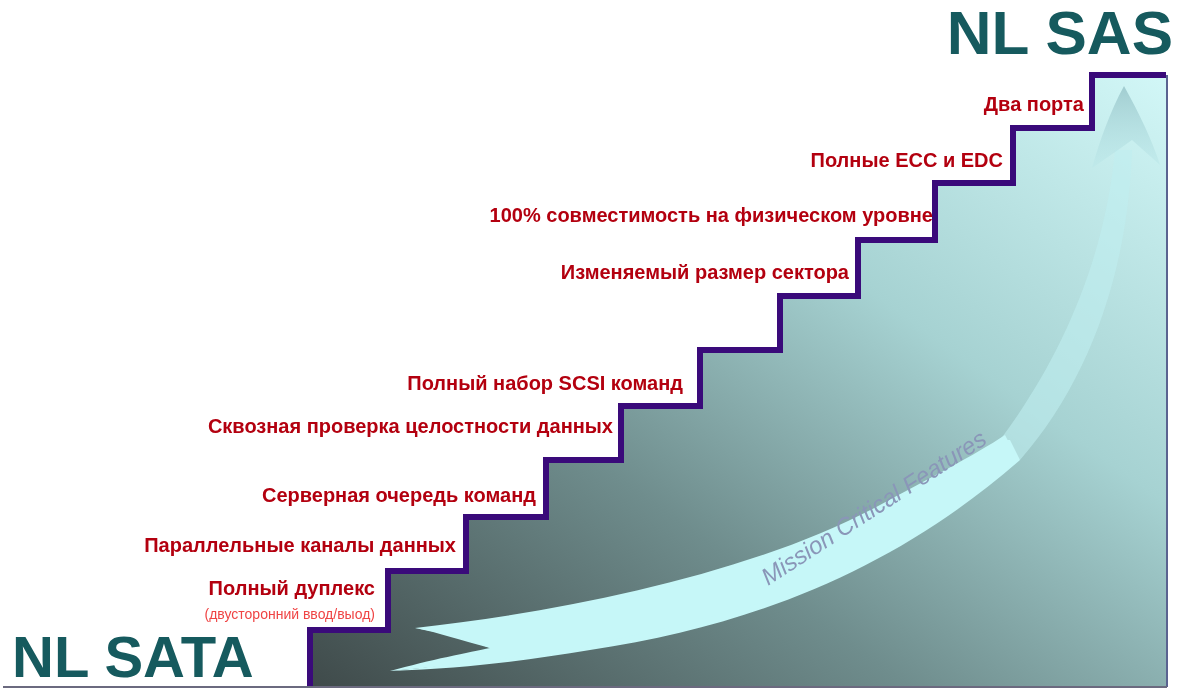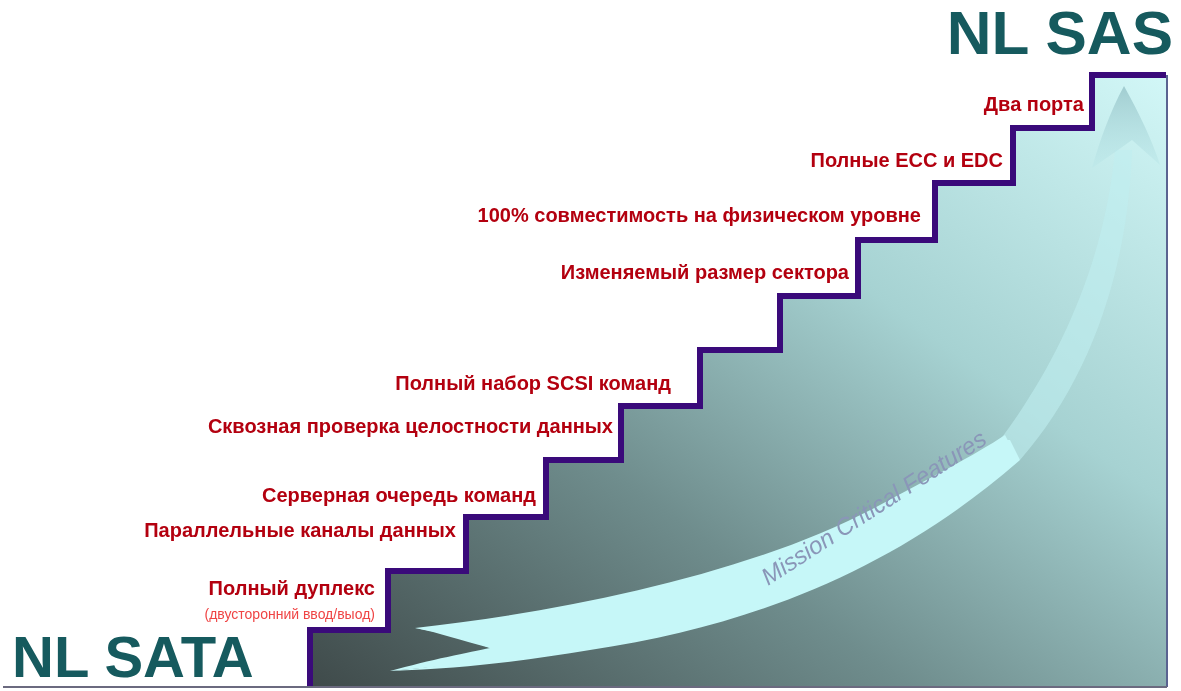--- a/index.html
+++ b/index.html
@@ -44,21 +44,21 @@
 
     <line x1="1167" y1="75" x2="1167" y2="687" stroke="#5a6390" stroke-width="2"></line>
     <line x1="3" y1="687" x2="1167" y2="687" stroke="#6b6a7f" stroke-width="2"></line>
   </svg>
 
   <div class="title" id="title-top">NL SAS</div>
   <div class="title" id="title-bottom">NL SATA</div>
 
   <div class="label" style="right:806px; top:574px;">Полный дуплекс</div>
   <div class="sublabel" style="right:806px; top:606px;">(двусторонний ввод/выод)</div>
-  <div class="label" style="right:725px; top:516px;">Параллельные каналы данных</div>
+  <div class="label" style="right:725px; top:531px;">Параллельные каналы данных</div>
   <div class="label" style="right:645px; top:481px;">Серверная очередь команд</div>
   <div class="label" style="right:568px; top:412px;">Сквозная проверка целостности данных</div>
-  <div class="label" style="right:510px; top:369px;">Полный набор SCSI команд</div>
+  <div class="label" style="right:498px; top:369px;">Полный набор SCSI команд</div>
   <div class="label" style="right:332px; top:258px;">Изменяемый размер сектора</div>
-  <div class="label" style="right:260px; top:201px;">100% совместимость на физическом уровне</div>
+  <div class="label" style="right:248px; top:201px;">100% совместимость на физическом уровне</div>
   <div class="label" style="right:178px; top:146px;">Полные ECC и EDC</div>
   <div class="label" style="right:97px; top:90px;">Два порта</div>
 </div>
 
 </body></html>

